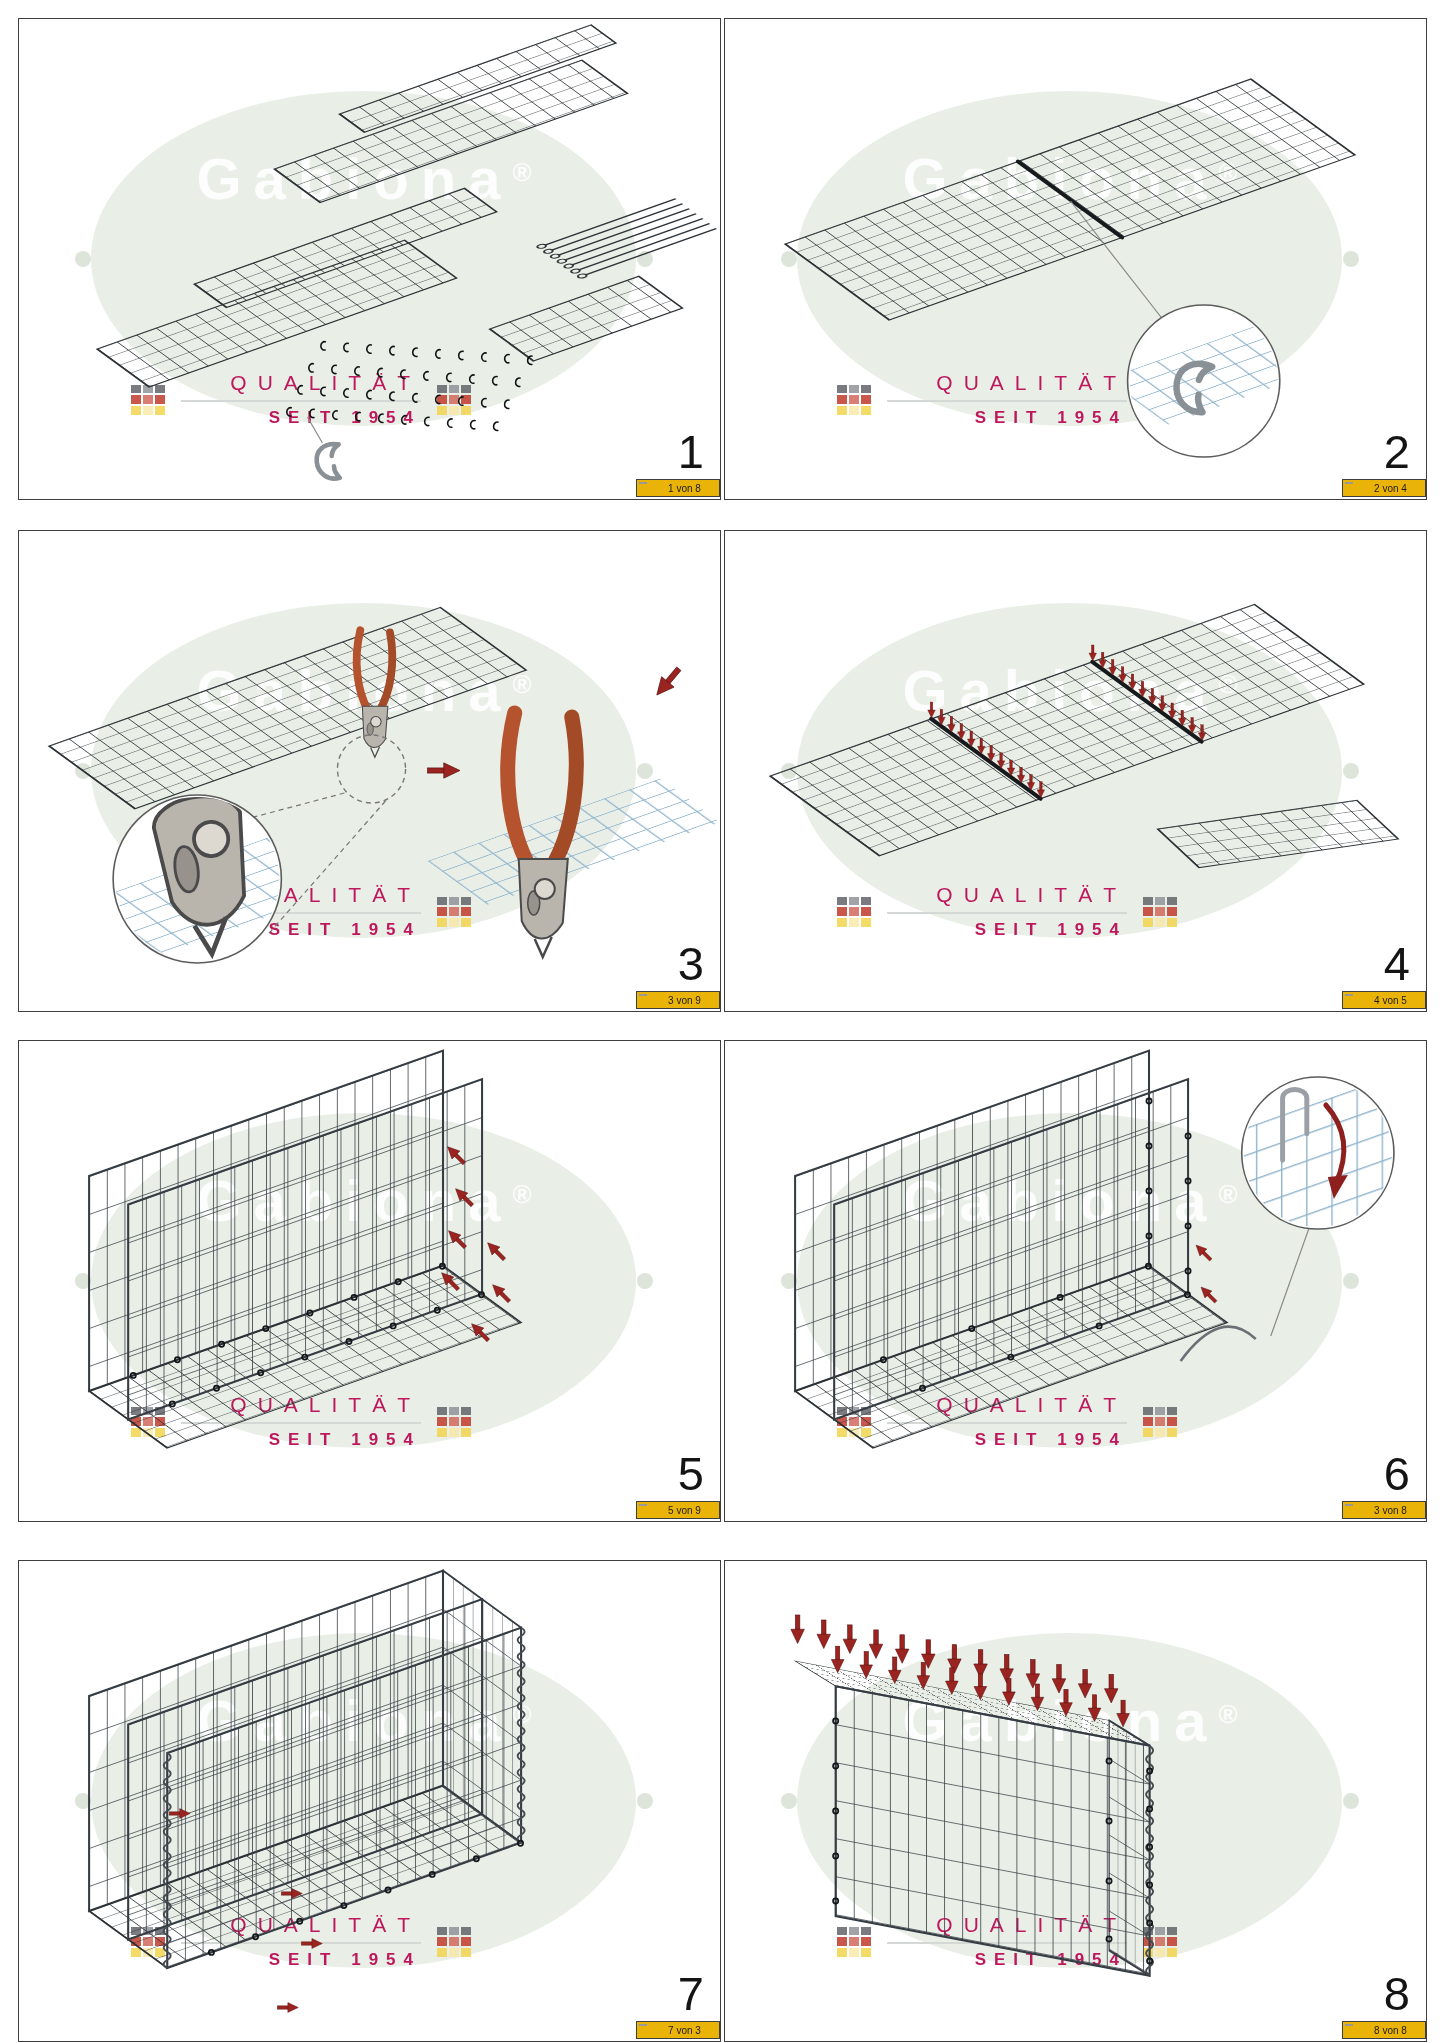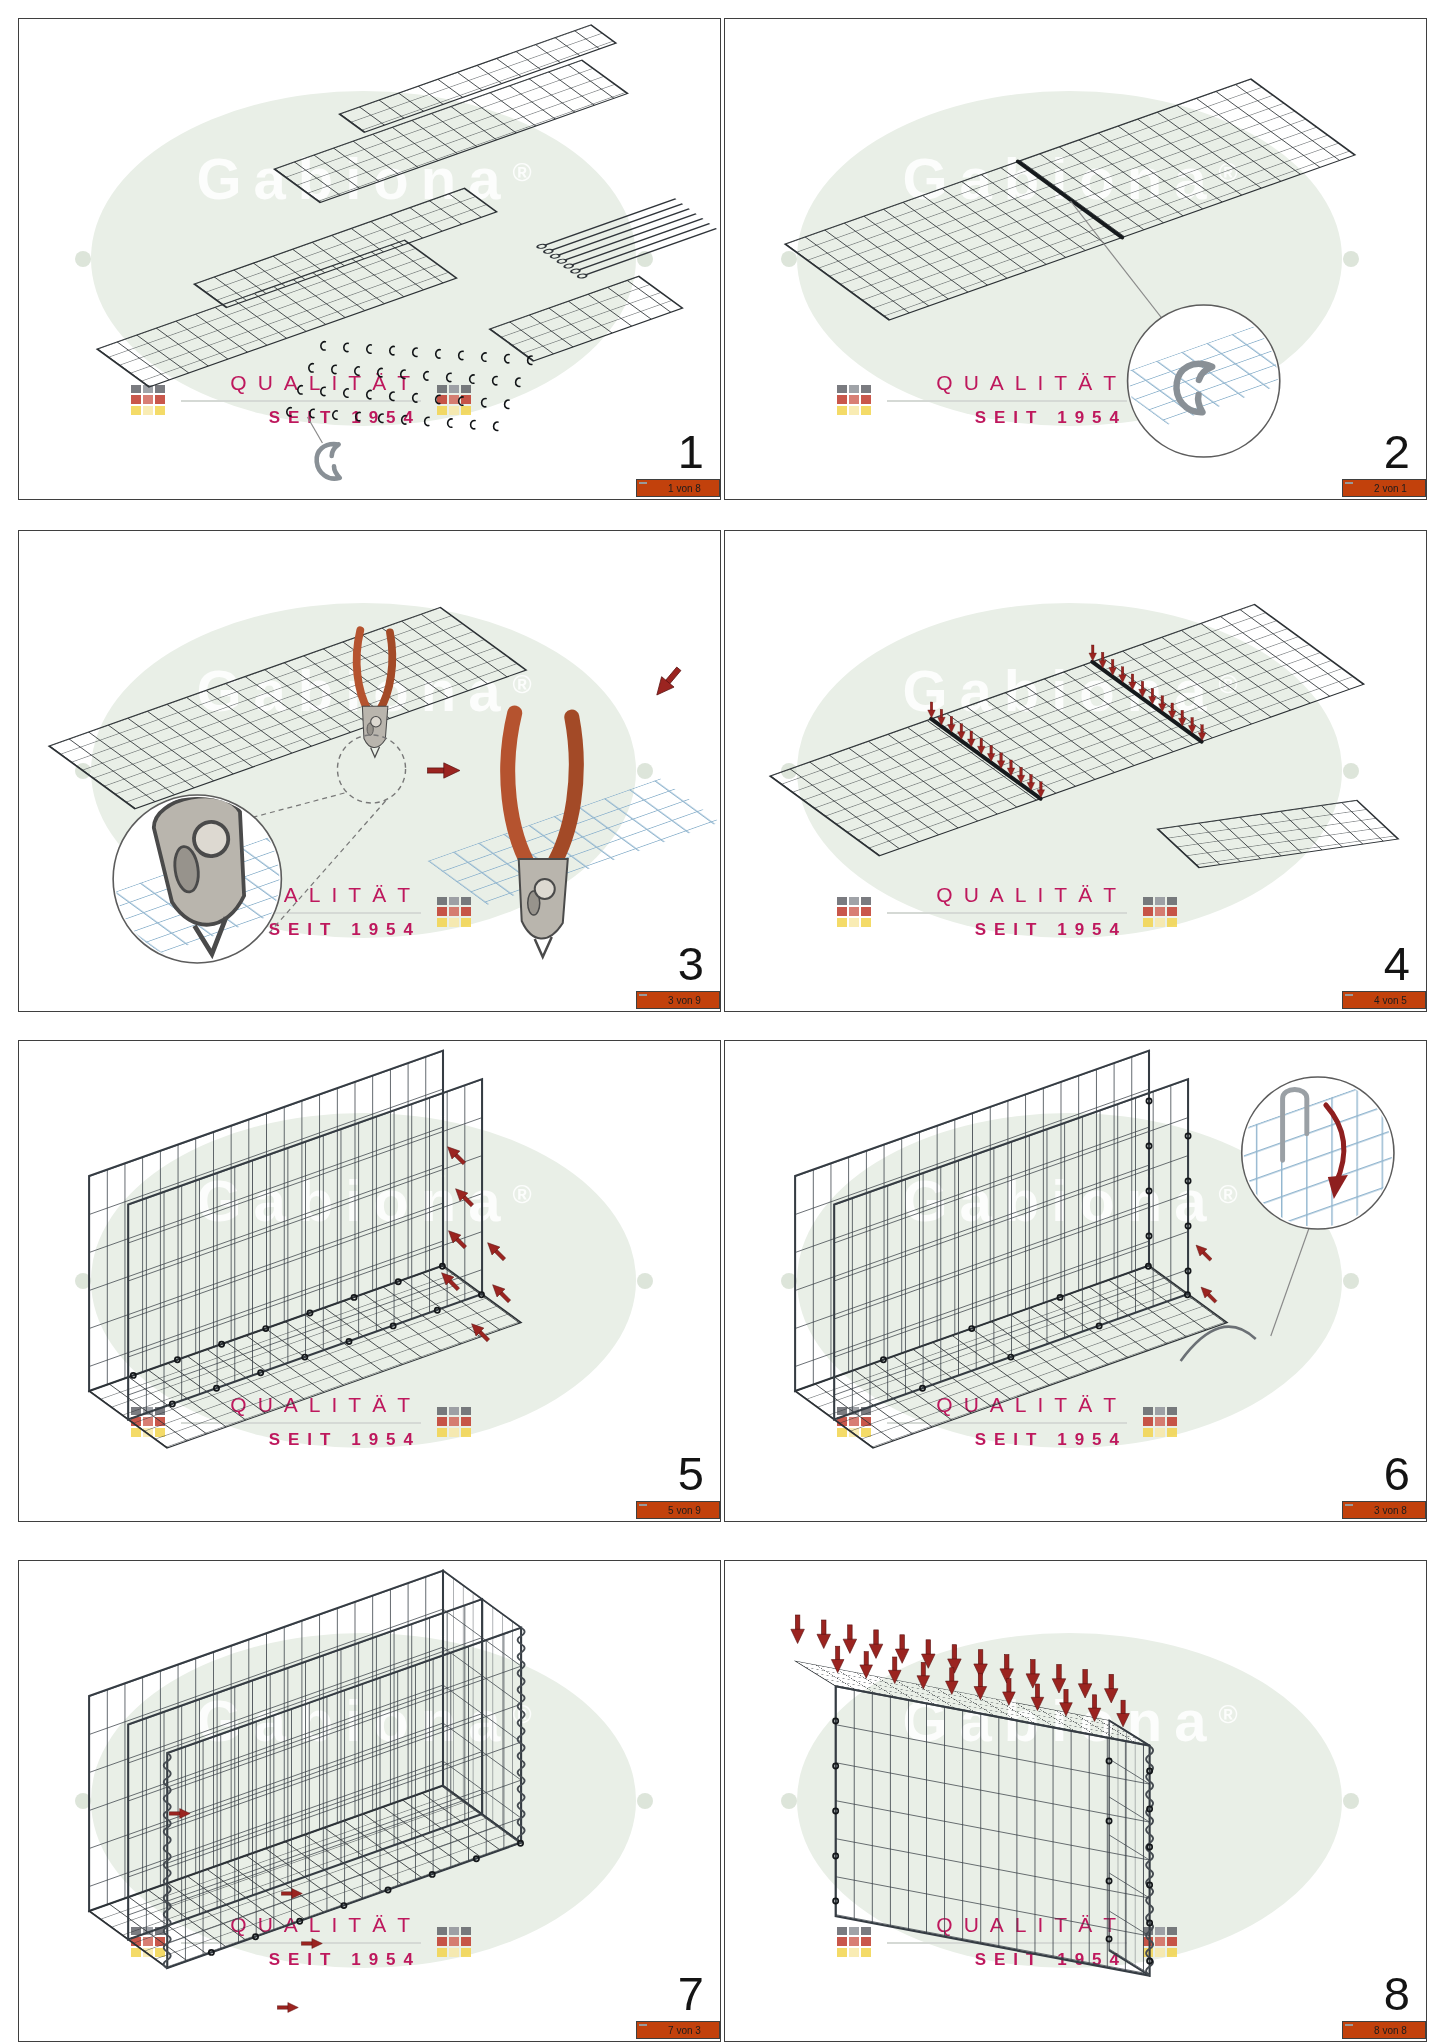--- a/index.html
+++ b/index.html
@@ -41,21 +41,21 @@
   .dashleader{stroke:#777;stroke-width:1.2;stroke-dasharray:5 4;}
   .lens{fill:#ffffff;}
   .lensring{fill:none;stroke:#5c5c5c;stroke-width:1.6;}
   .wire{fill:none;stroke:#6b7075;stroke-width:2.6;}
   .redcurve{fill:none;stroke:#8e1f1f;stroke-width:5;stroke-linecap:round;}
   .rod{stroke:#30353a;stroke-width:2.6;}
   .rodhook{fill:none;stroke:#30353a;stroke-width:2;}
 
   
   .big-num{position:absolute;right:16px;bottom:24px;font-size:47px;color:#141414;line-height:1;}
-  .sheet{position:absolute;right:0;bottom:2px;width:84px;height:18px;border:1px solid #3f3f3f;background:#c2410c;box-sizing:border-box;display:flex;align-items:center;}
+  .sheet{position:absolute;right:0;bottom:2px;width:84px;height:18px;border:1px solid #3f3f3f;background:#eab308;box-sizing:border-box;display:flex;align-items:center;}
   .micro{width:13px;height:100%;position:relative;flex:0 0 auto;}
   .micro::before{content:"";position:absolute;left:2px;top:2px;width:8px;height:2px;background:#999;}
   .sheet-txt{flex:1;text-align:center;font-size:10px;color:#1c1c1c;}
 </style>
 </head>
 <body>
 
 <svg width="0" height="0" style="position:absolute" aria-hidden="true">
   <defs>
     <pattern id="pg" width="21" height="21" patternUnits="userSpaceOnUse">
@@ -256,21 +256,21 @@
             <rect class="bluepatch" width="220" height="120"></rect>
           </g>
       </g>
       <use href="#cclip" transform="translate(455,335) scale(1.6) rotate(14)"></use>
       <circle class="lensring" cx="478" cy="362" r="76"></circle>
     </g>
   </svg>
   <div class="big-num">2</div>
   <div class="sheet">
     <span class="micro"></span>
-      <span class="sheet-txt">2 von 1</span>
+      <span class="sheet-txt">2 von 4</span>
   </div>
 </section>
 
 <section class="panel" style="left:18px;top:530px">
   <div class="wm">
     <div class="wm-oval"></div>
       <div class="wm-dot wm-dot-l"></div>
       <div class="wm-dot wm-dot-r"></div>
     <div class="wm-brand"><span>Gabiona</span><span class="wm-reg">®</span></div>
     <div class="wm-strip">

